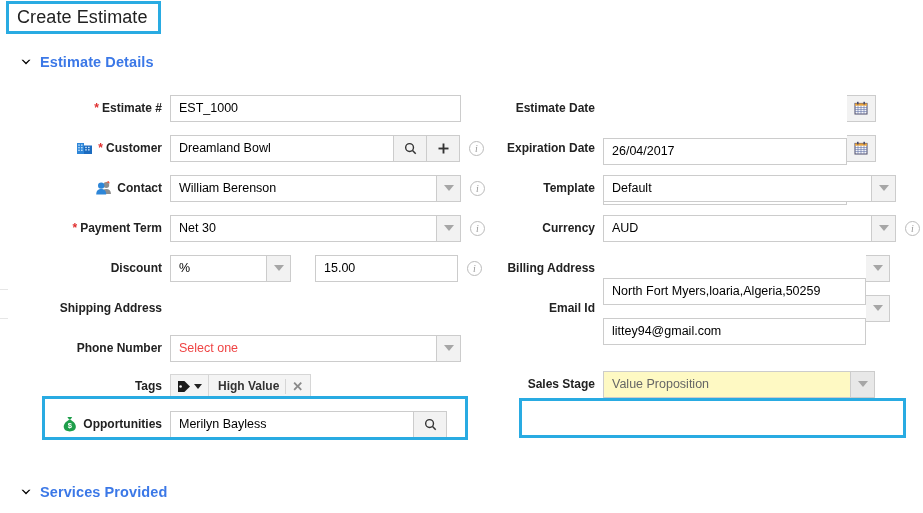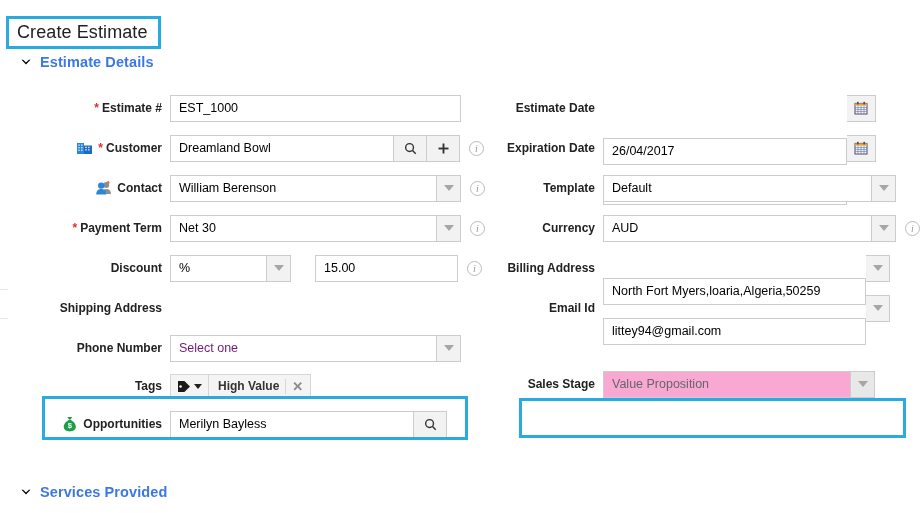--- a/index.html
+++ b/index.html
@@ -14,21 +14,21 @@
     font-size: 12px;
     color: #333333;
     position: relative;
     overflow: hidden;
   }
 
   
   .title-wrap {
     position: absolute;
     left: 6px;
-    top: 16px;
+    top: 1px;
     border: 3px solid #29ABE2;
     background: #ffffff;
     padding: 2px 10px 4px 8px;
     box-sizing: border-box;
     height: 33px;
     display: flex;
     align-items: center;
   }
   .title-text {
     font-size: 18px;
@@ -133,22 +133,22 @@
     height: 27px;
     display: flex;
     align-items: center;
     padding: 0 8px;
     font-size: 12.5px;
     color: #000000;
     overflow: hidden;
     white-space: nowrap;
     font-family: "Liberation Sans", sans-serif;
   }
-  .txt.ph { color: #701a75; }
-  .txt.disabled { background: #f9a8d4; color: #666666; }
+  .txt.ph { color: #ef4444; }
+  .txt.disabled { background: #fef9c3; color: #666666; }
 
   .addon {
     border: 1px solid #CCCCCC;
     border-left: none;
     background: #F2F2F2;
     width: 29px;
     height: 27px;
     box-sizing: border-box;
     display: flex;
     align-items: center;

